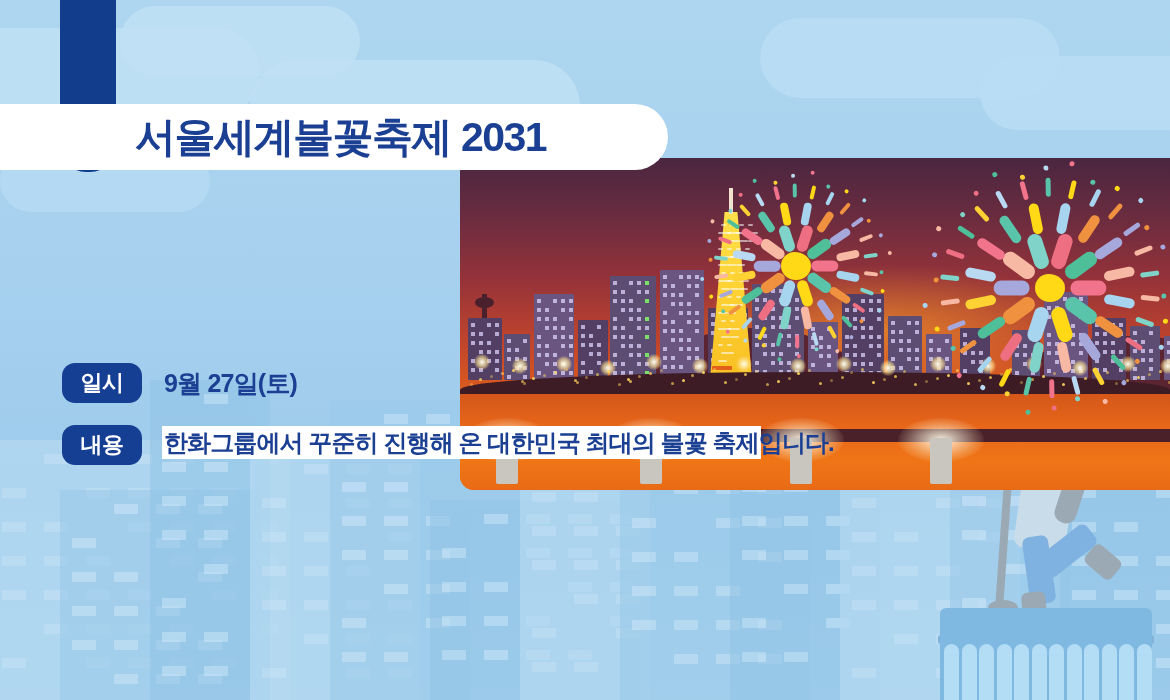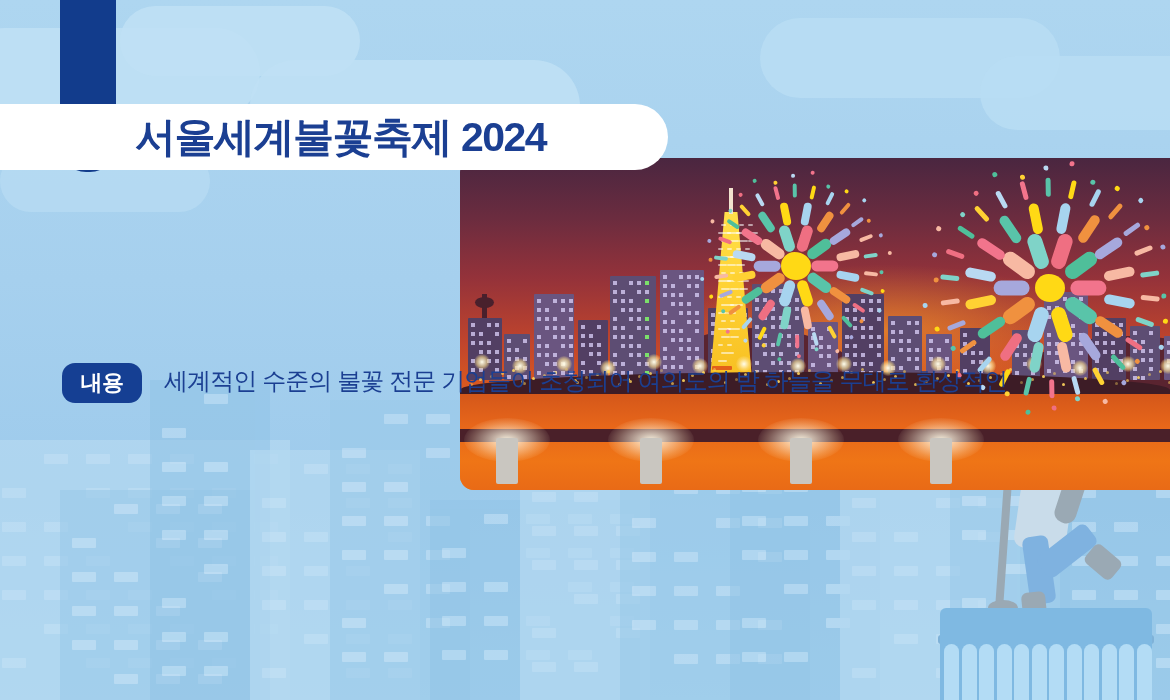--- a/index.html
+++ b/index.html
@@ -1496,28 +1496,32 @@
         <div class="petal" style="width:4.8px;height:4.8px;background:#a7d4ef;transform:translate(0,-50%) rotate(316deg) translateX(123.60000000000001px);transform-origin:0 50%;"></div>
         <div class="petal" style="width:4.8px;height:4.8px;background:#f0913f;transform:translate(0,-50%) rotate(328deg) translateX(111.60000000000001px);transform-origin:0 50%;"></div>
         <div class="petal" style="width:4.8px;height:4.8px;background:#a6a8dc;transform:translate(0,-50%) rotate(340deg) translateX(117.60000000000001px);transform-origin:0 50%;"></div>
       </div>
   </div>
 
   <div class="badge-bar"></div>
   <div class="badge-num">2</div>
 
   <div class="title-bar">
-    <div class="title-text">서울세계불꽃축제 2024</div>
+    <div class="title-text">서울세계불꽃축제 2031</div>
   </div>
 
   <div class="info">
 
+    <div class="row">
+      <div class="pill">일시</div>
+      <div class="row-val">9월 27일(토)</div>
+    </div>
 
 
     <div class="row content">
       <div class="pill">내용</div>
       <div class="content-body">
-        <div class="content-line">세계적인 수준의 불꽃 전문 기업들이 초청되어 여의도의 밤 하늘을 무대로 환상적인</div>
+        <div class="content-line first"><span class="hl">한화그룹에서 꾸준히 진행해 온 대한민국 최대의 불꽃 축제</span><span>입니다.</span></div>
       </div>
     </div>
 
   </div>
 </div>
 
 </body></html>

